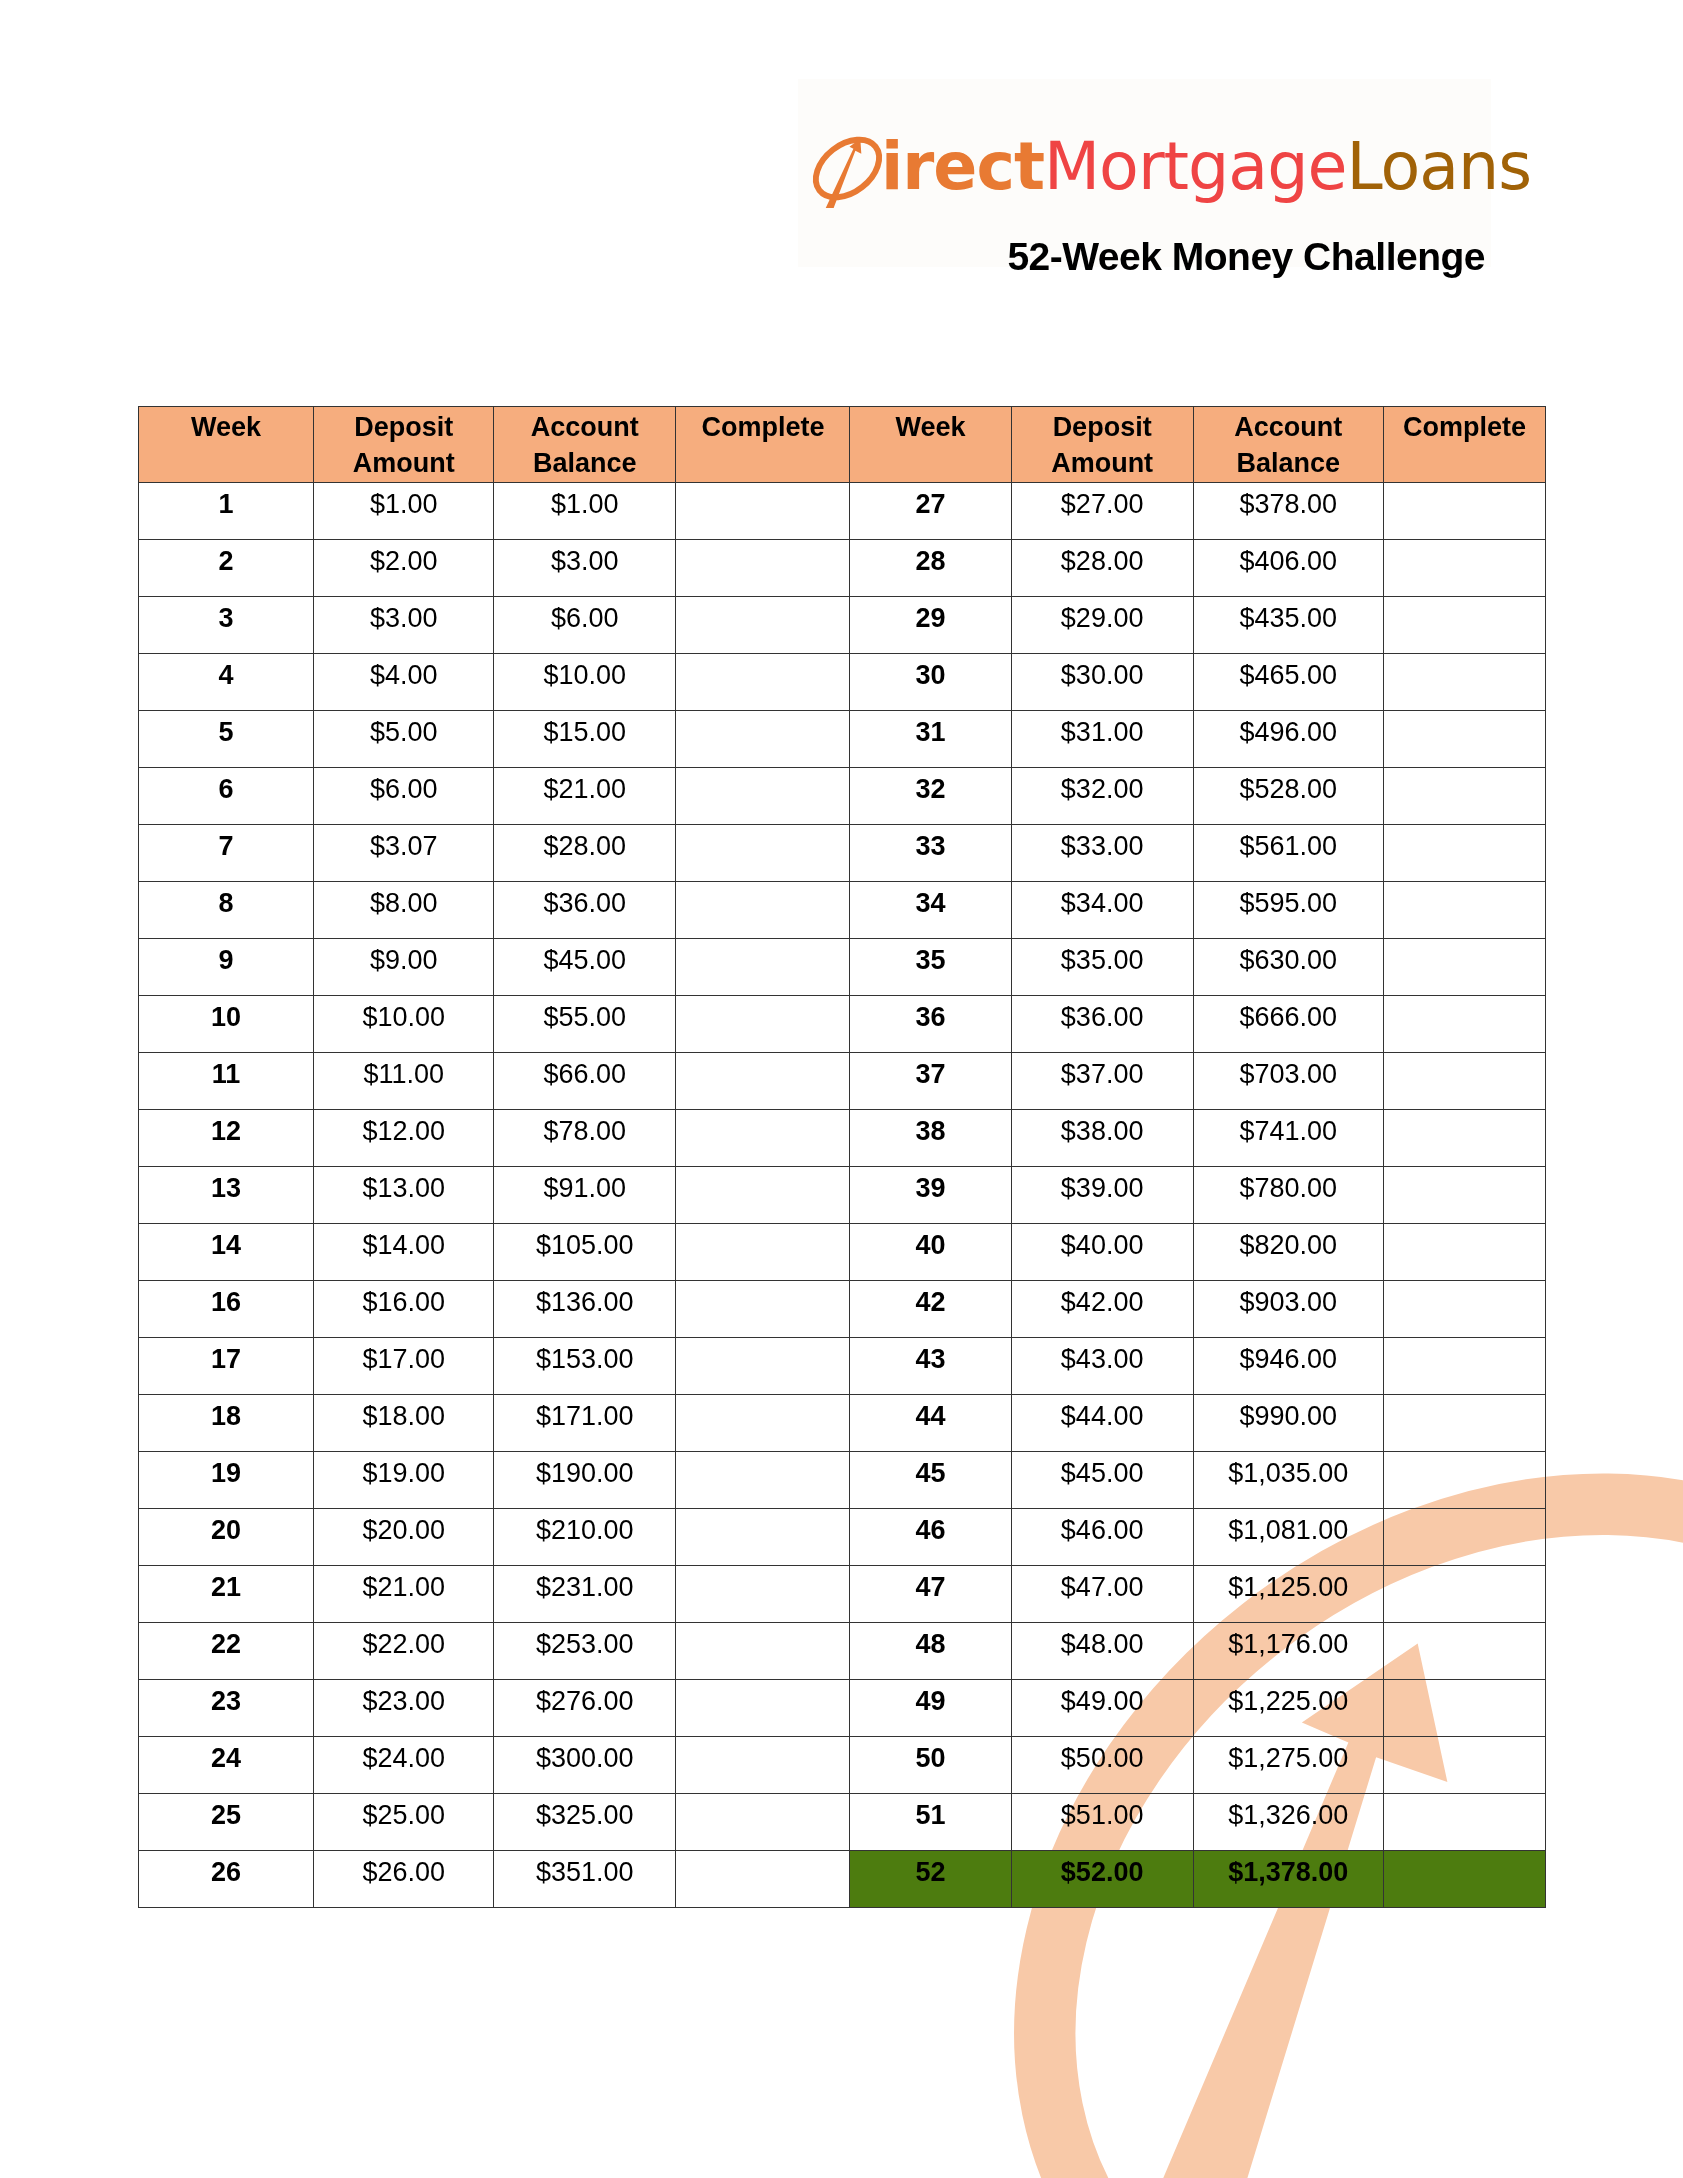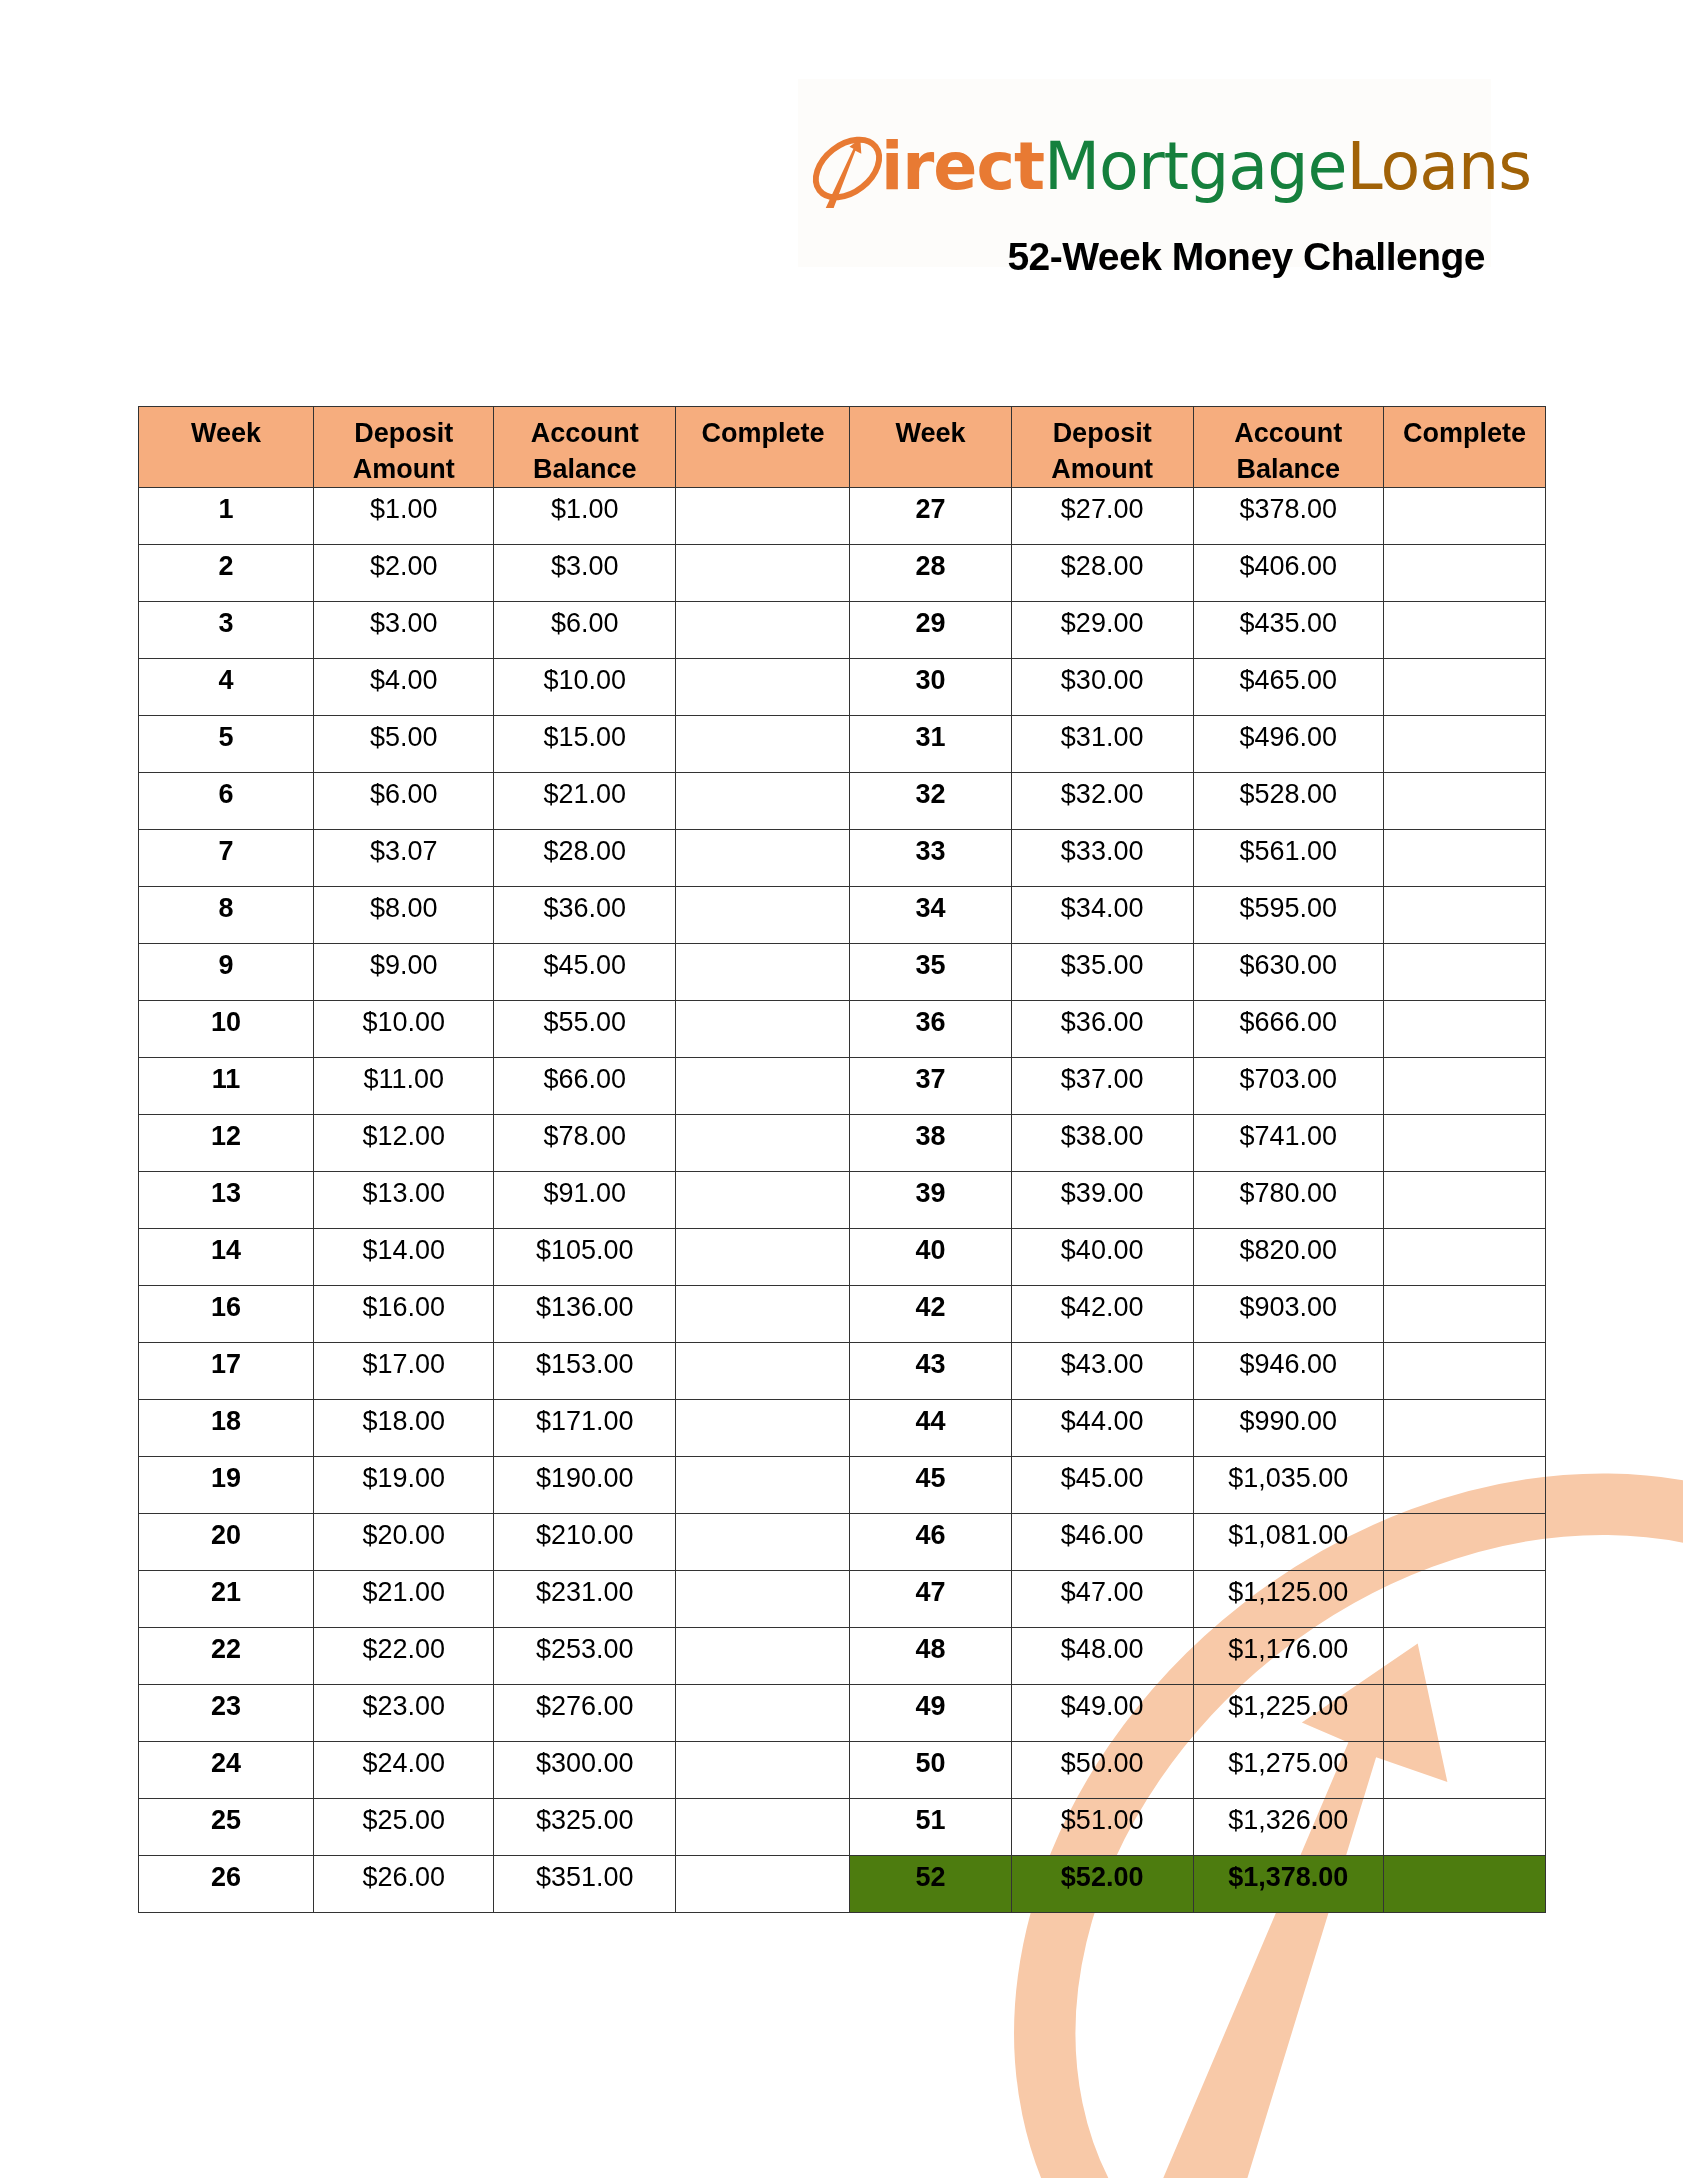--- a/index.html
+++ b/index.html
@@ -4,29 +4,29 @@
 <style>
   html, body { margin:0; padding:0; }
   body { width:1683px; height:2178px; background:#ffffff; position:relative; overflow:hidden;
          font-family:"Liberation Sans", sans-serif; color:#000; }
   .watermark { position:absolute; left:0; top:0; width:1683px; height:2178px; pointer-events:none; z-index:0; }
   .logo-box { position:absolute; left:798px; top:79px; width:693px; height:188px; background:#fdfcfa; z-index:1; }
   .logo { position:absolute; left:804px; top:117px; height:99px; display:flex; align-items:center; z-index:2;
           font-size:65px; letter-spacing:-1px; font-family:"DejaVu Sans", sans-serif; font-weight:normal; }
   .logo .mark { width:83px; height:91px; display:inline-block; margin-right:-6px; }
   .logo .t1 { color:#e87a33;font-weight:bold; }
-  .logo .t2 { color:#15803d; }
+  .logo .t2 { color:#ef4444; }
   .logo .t3 { color:#a16207; }
   .title { position:absolute; right:198px; top:222px; font-size:39px; font-weight:bold; z-index:2;
            font-family:"Liberation Sans", sans-serif; letter-spacing:-0.5px;margin-top:13px; }
   table.challenge { position:absolute; left:138px; top:406px; border-collapse:collapse; z-index:2;
                     table-layout:fixed; width:1408px; }
   table.challenge th, table.challenge td { border:1.5px solid #333; vertical-align:top; text-align:center;
         font-size:27px; padding:6px 4px 0 4px; box-sizing:border-box; }
-  table.challenge th { background:#f6ad7e; height:76px; font-weight:bold; line-height:36px; padding-top:8px;margin-left:11px; }
+  table.challenge th { background:#f6ad7e; height:76px; font-weight:bold; line-height:36px; padding-top:2px;margin-left:11px; }
   table.challenge td { height:57px; background:transparent; }
   table.challenge td.wk { font-weight:bold; }
   table.challenge td.sep { border-left:1.5px solid #333; }
   table.challenge tr.final td.hl { background:#4d7c0f; font-weight:bold; }
 </style>
 </head>
 <body>
 
 <svg class="watermark" viewBox="0 0 1700 2200">
   <g fill="none" stroke="#f8c9a8" stroke-width="62">

